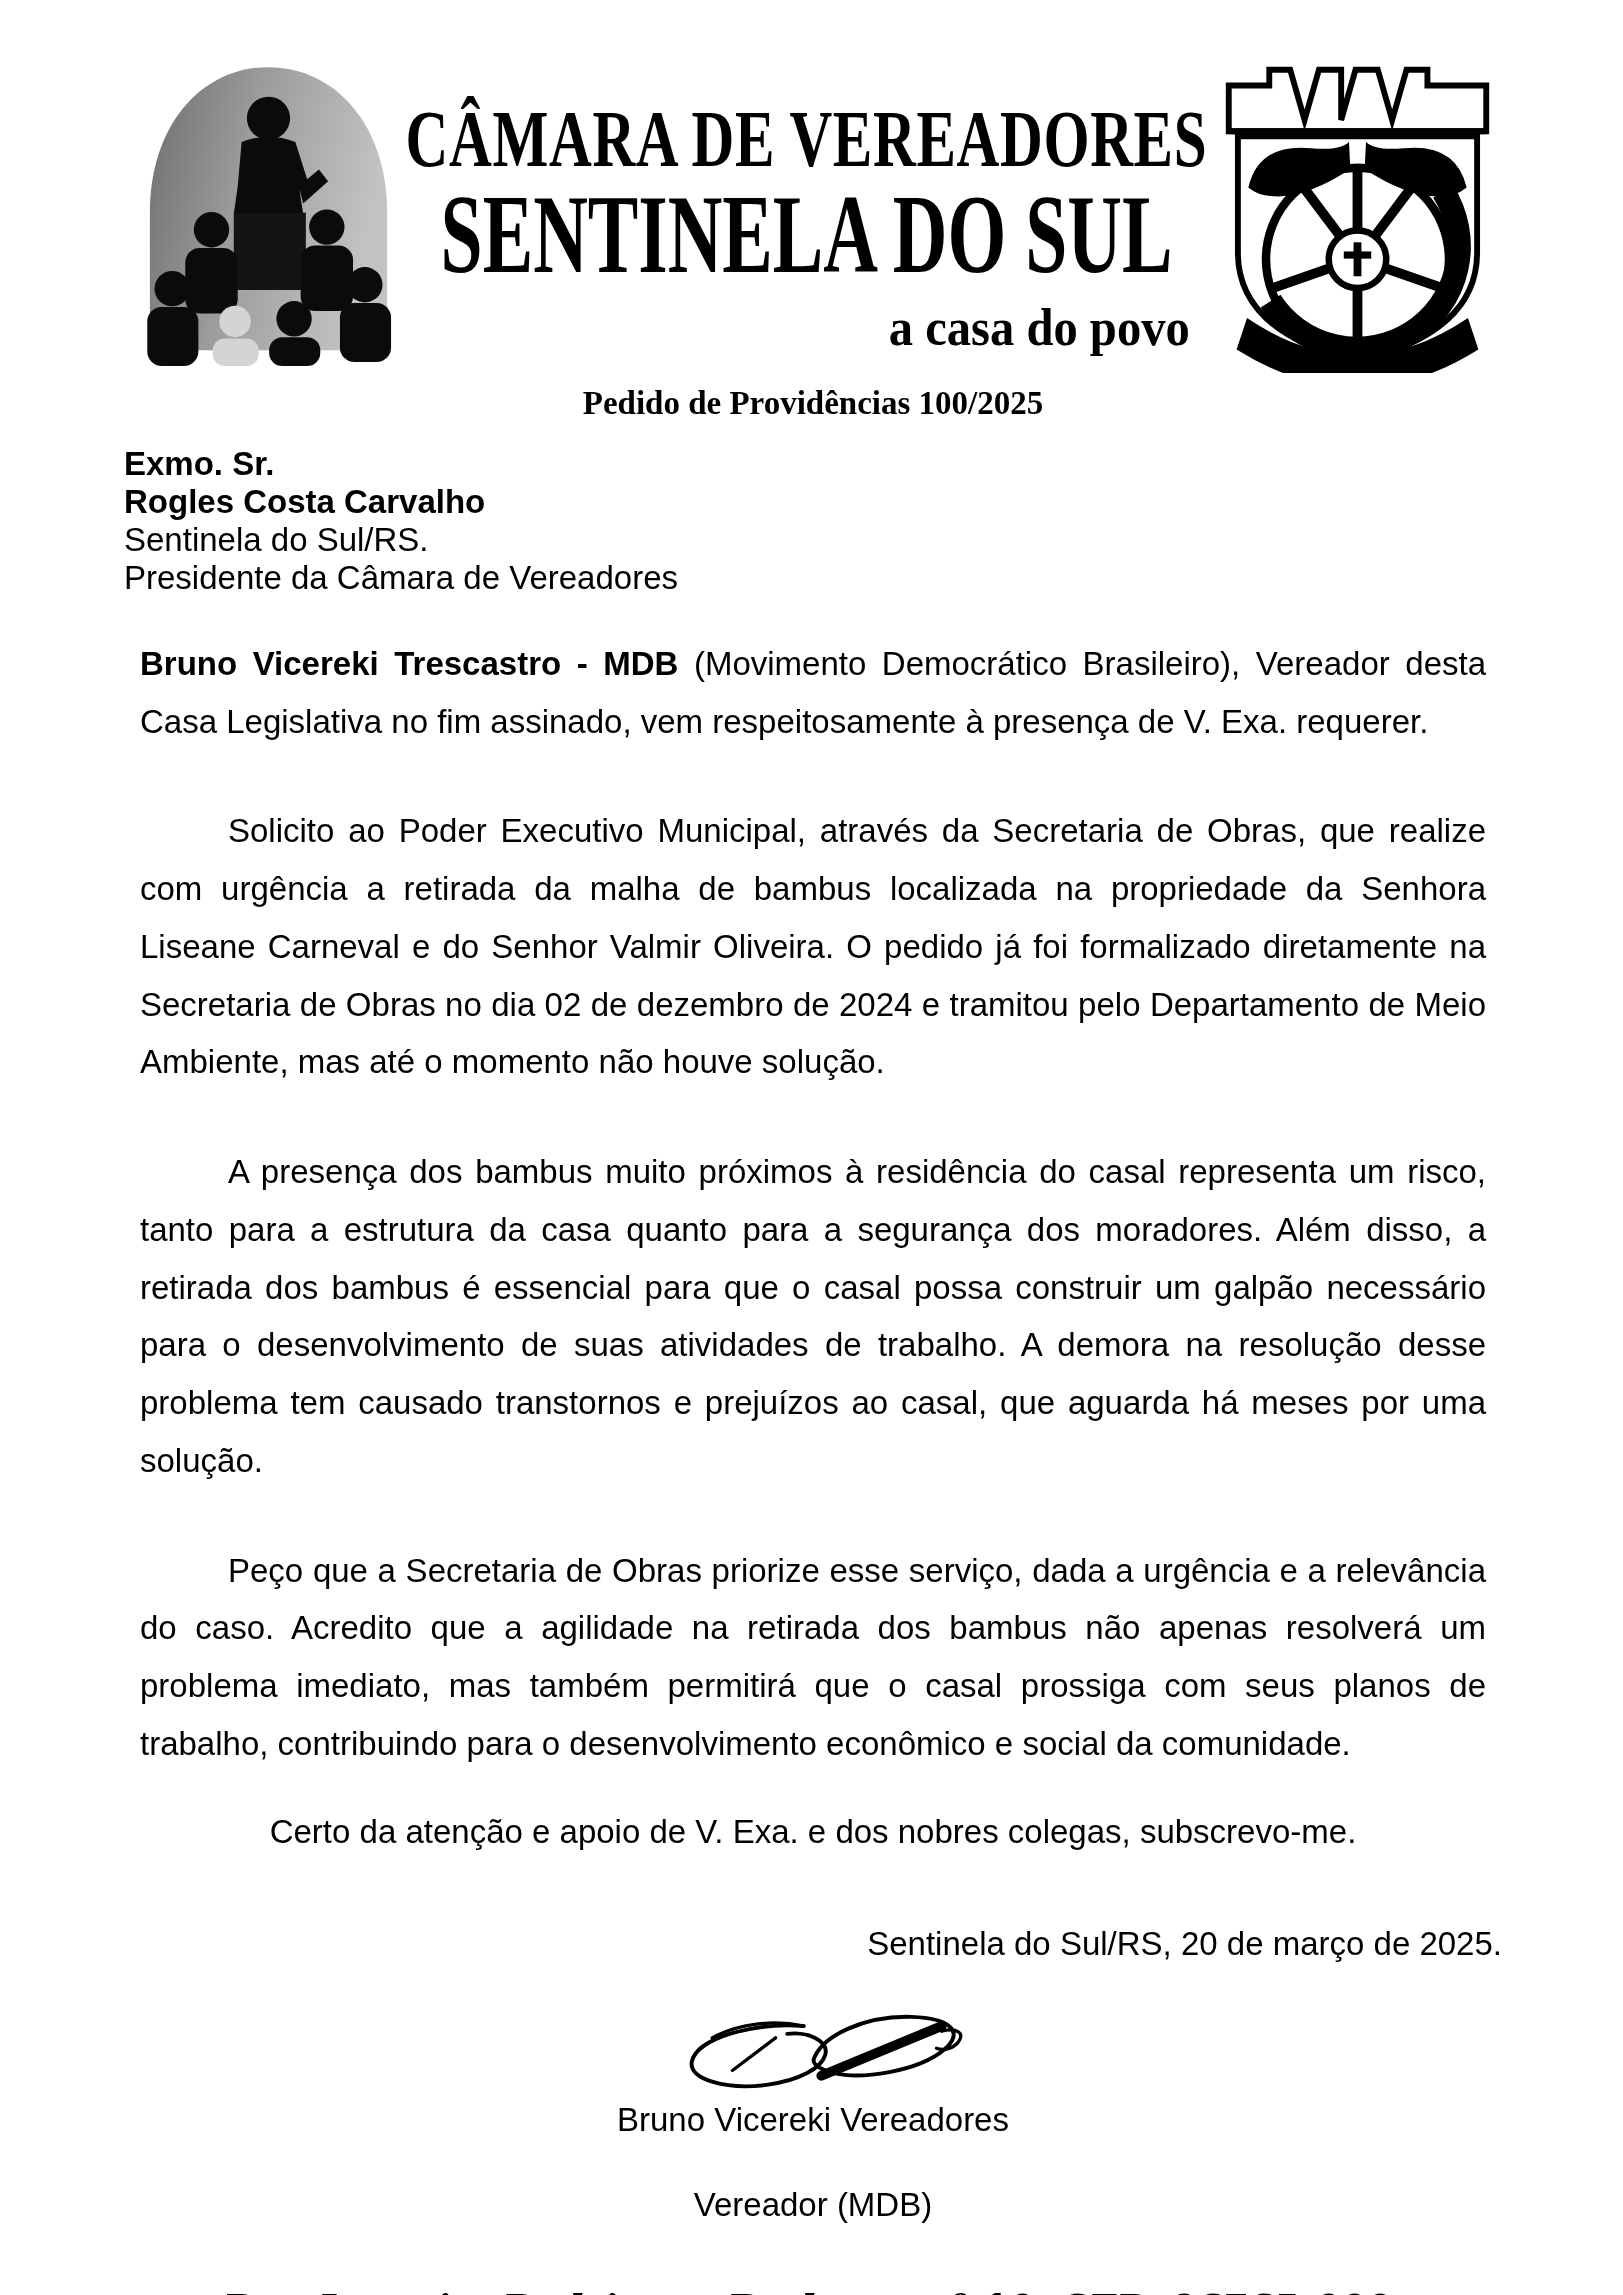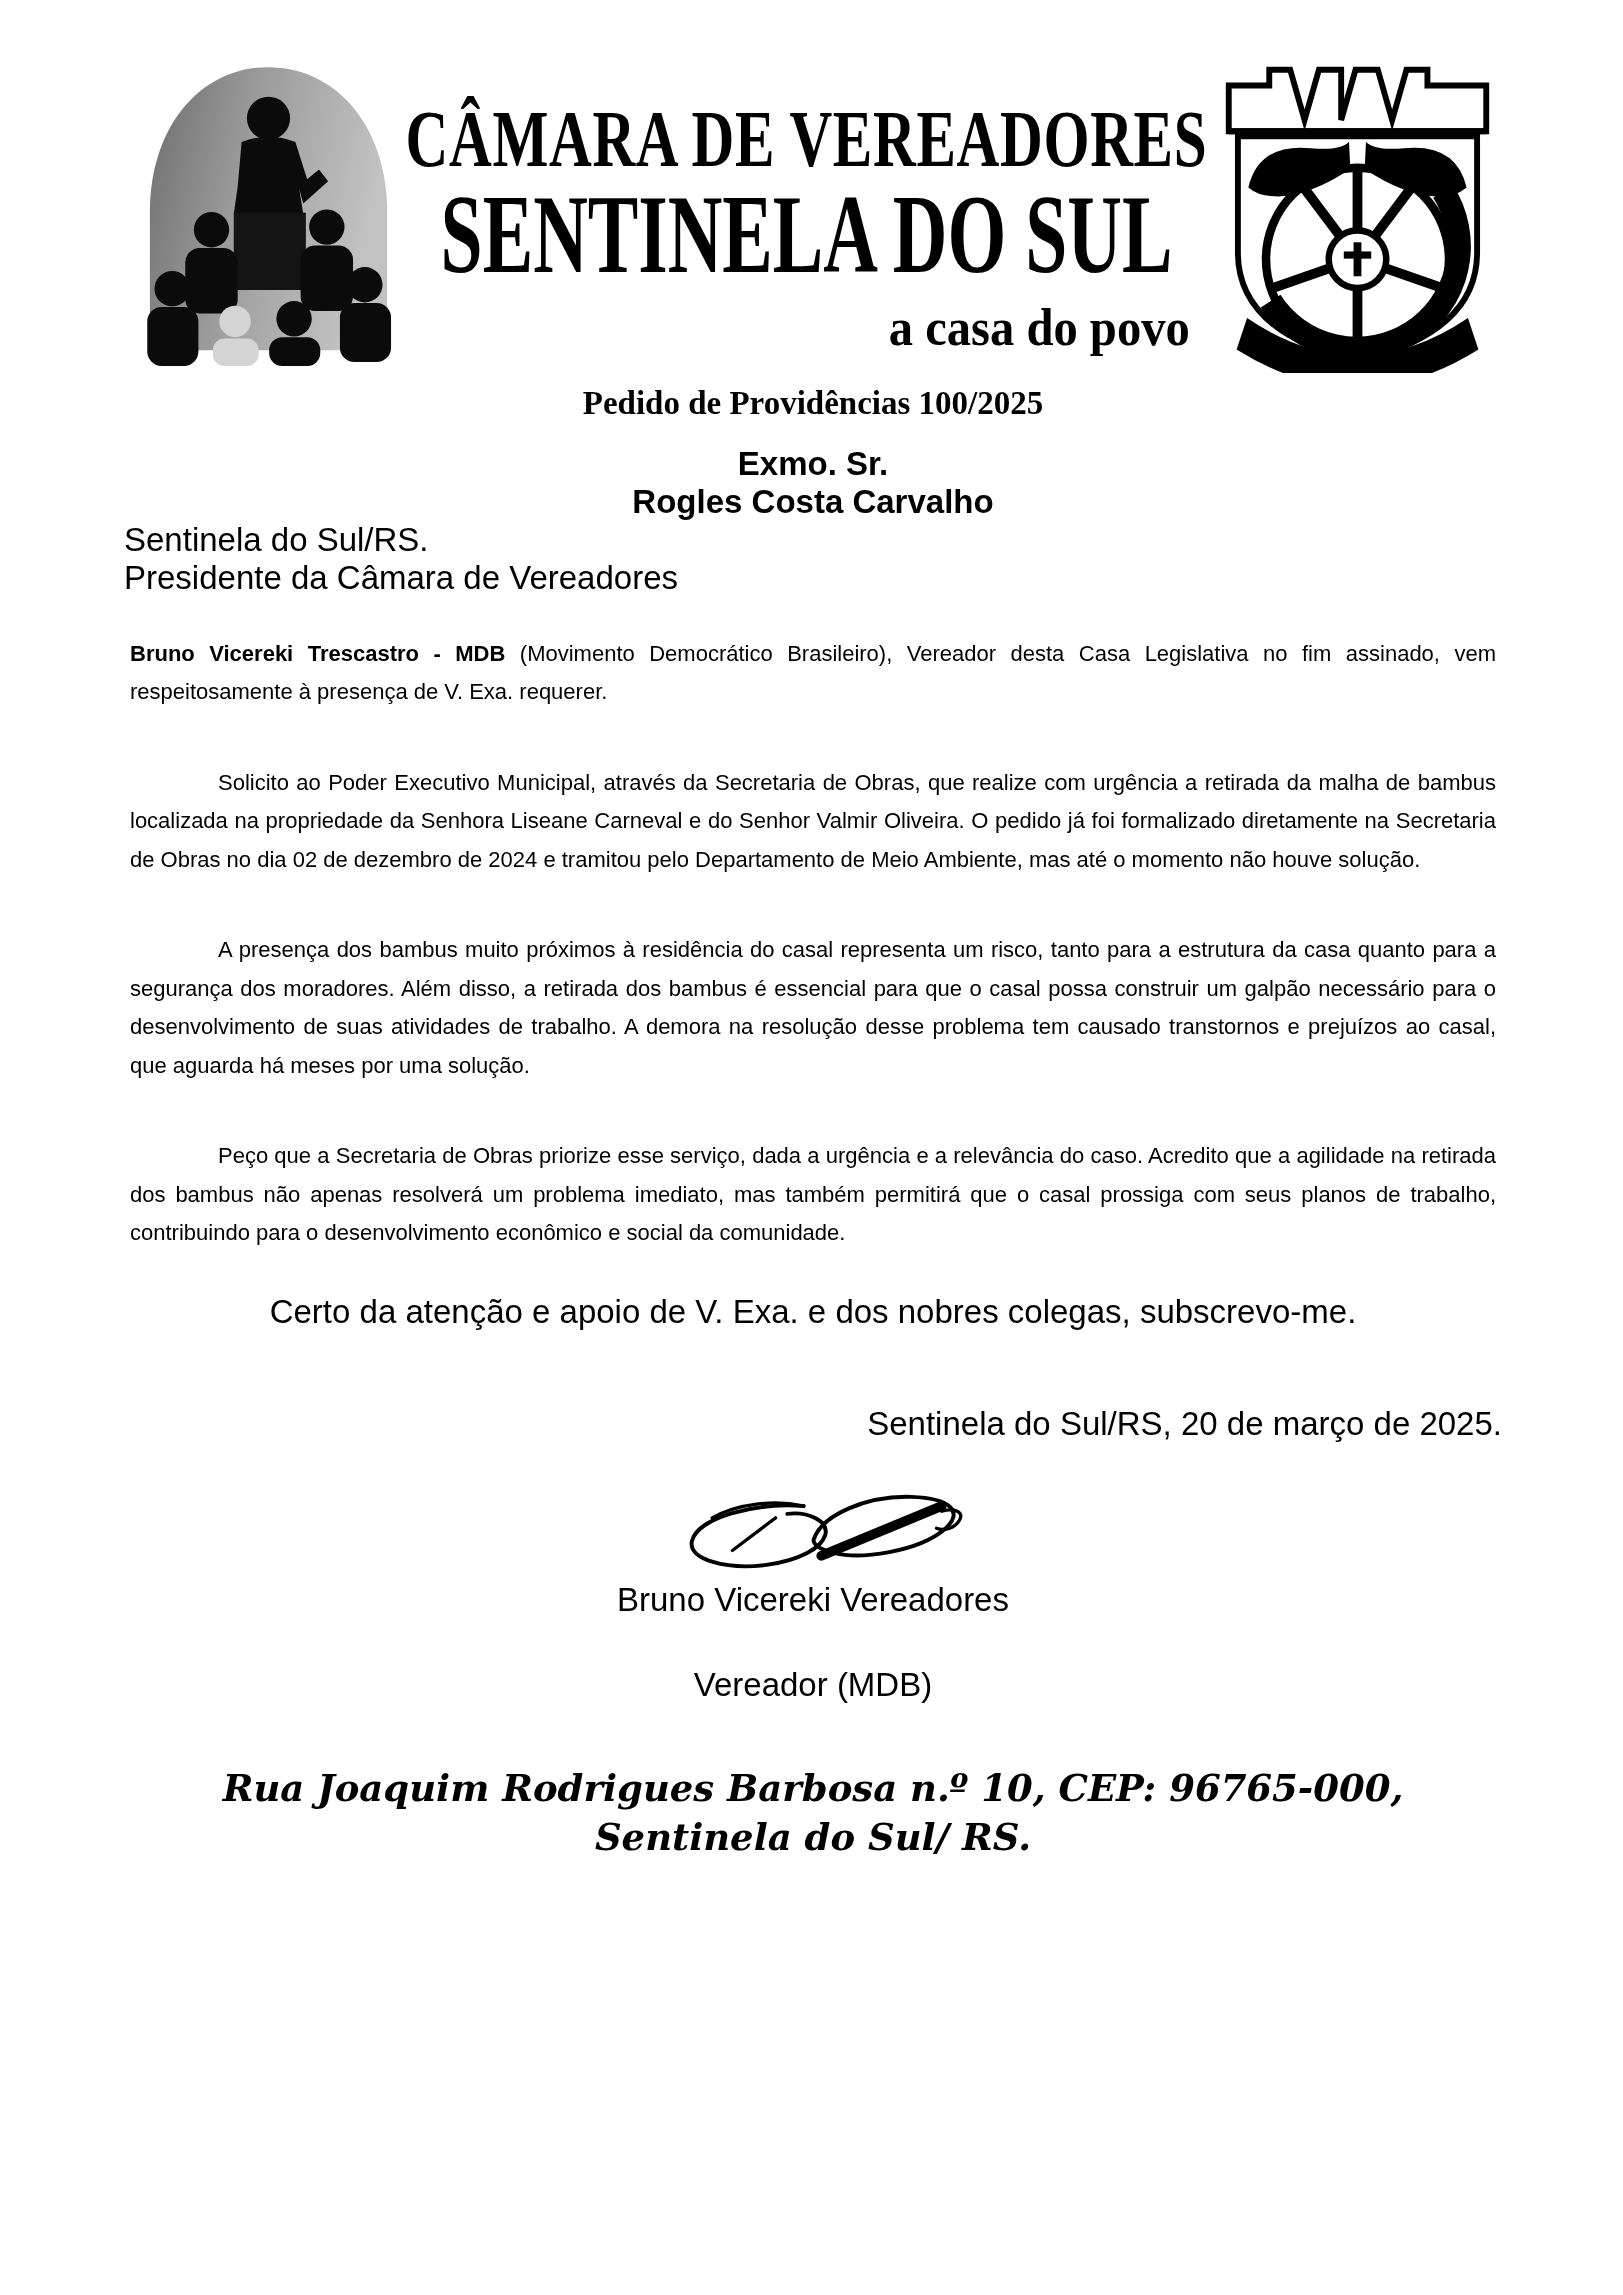--- a/index.html
+++ b/index.html
@@ -70,24 +70,24 @@
     font-weight: 700;
     font-size: 33px;
     line-height: 1.15;
     font-family: Liberation Serif, serif;
   }
   .addressee {
     margin-top: 22px;
     font-size: 33px;
     line-height: 1.15;
   }
-  .addressee .b { font-weight: 700; text-align: center; }
+  .addressee .b { font-weight: 700; }
   .para {
-    margin: 6px;
-    font-size: 22px;
+    margin: 16px;
+    font-size: 33px;
     line-height: 1.75;
     text-align: justify;
   }
   .intro { margin-top: 38px; }
   .intro .b { font-weight: 700; }
   .body-p { margin-top: 52px; text-indent: 88px; }
   .closing {
     margin-top: 39px;
     font-size: 33px;
     line-height: 1.2;

